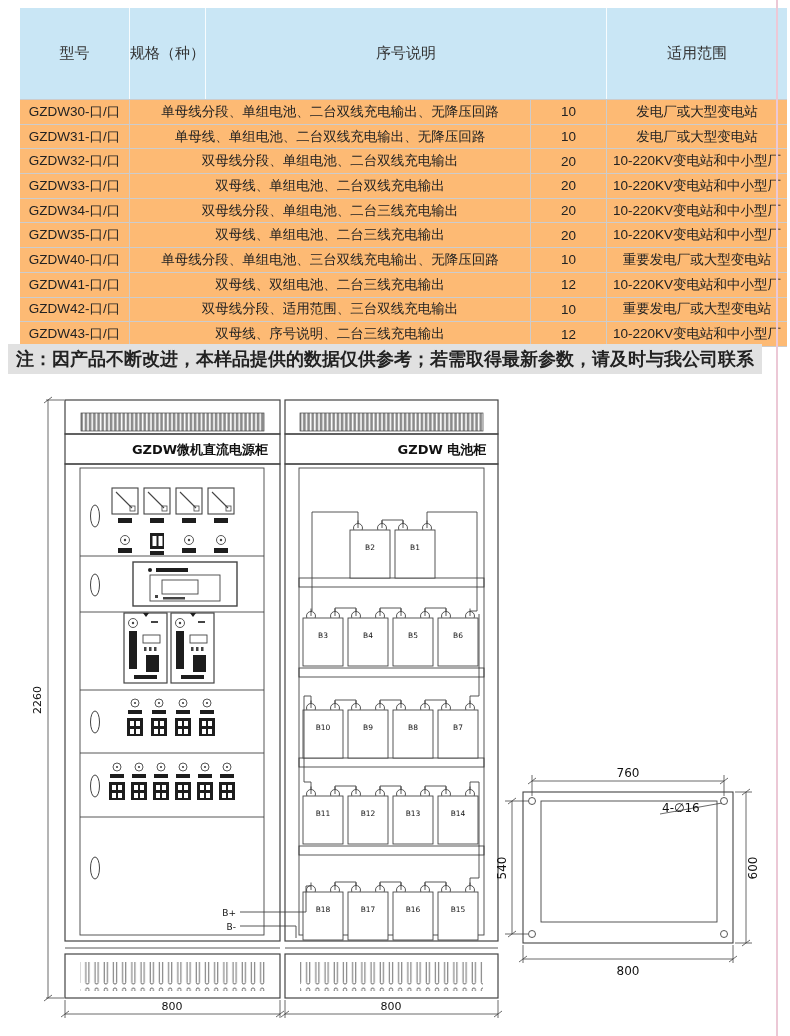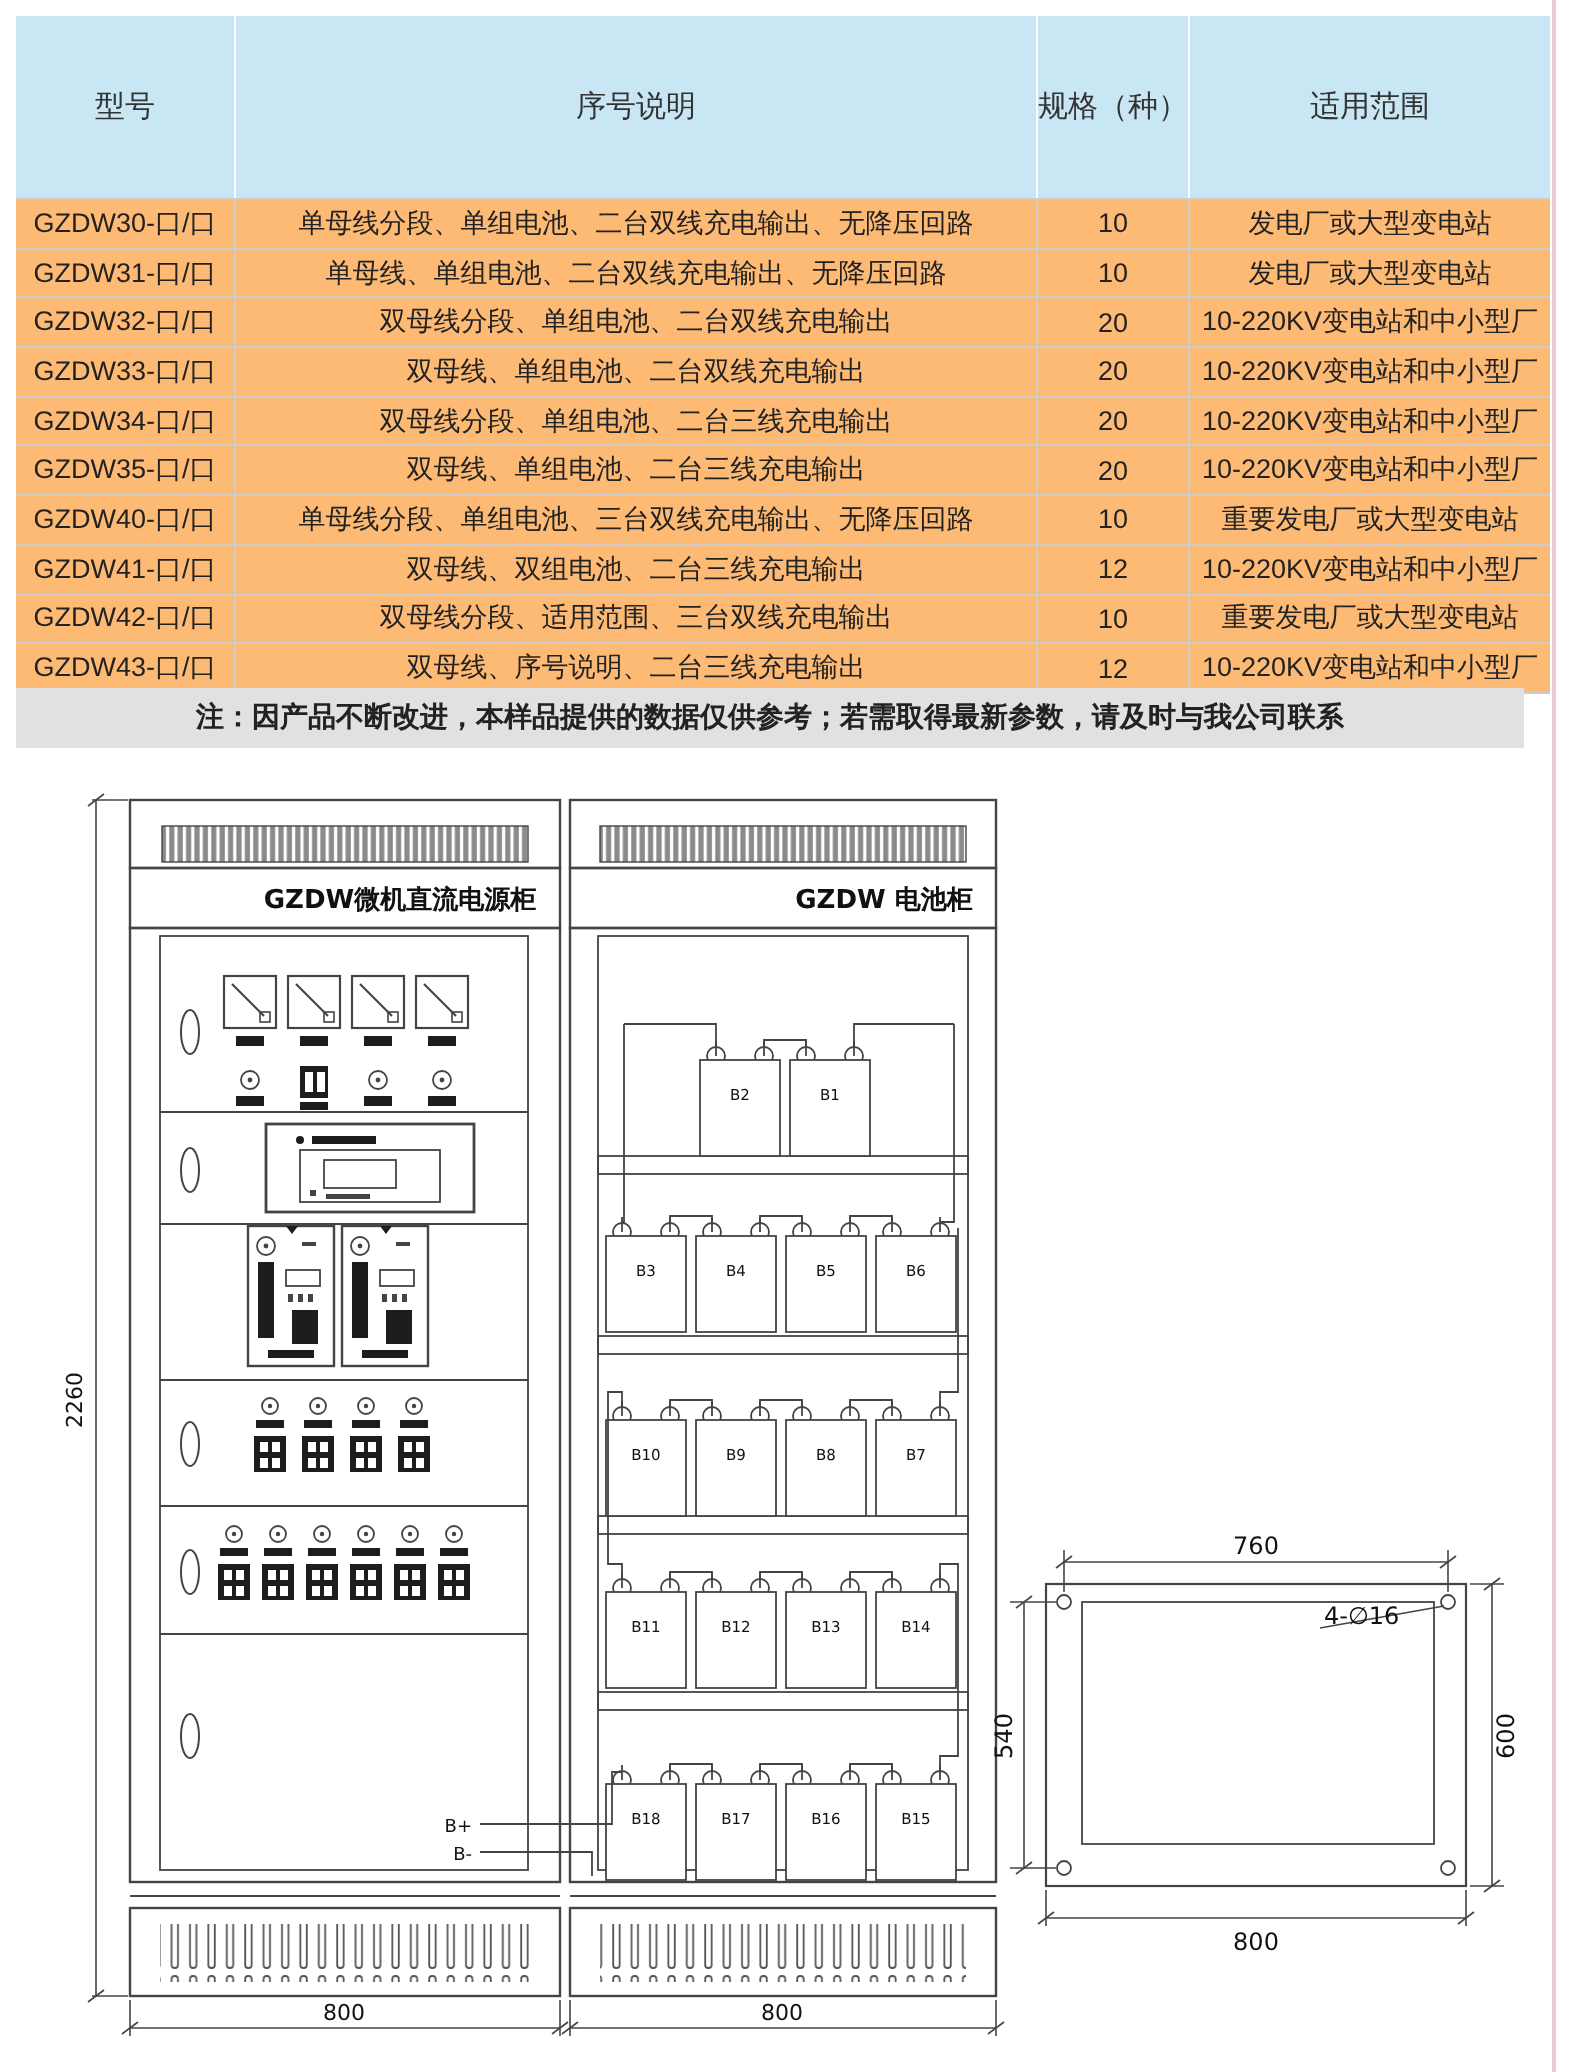--- a/index.html
+++ b/index.html
@@ -1,32 +1,32 @@
 <!DOCTYPE html>
 <html><head>
 <meta charset="utf-8">
 <style>
   html,body{margin:0;padding:0;background:#fff;}
   #page{position:relative;width:790px;height:1036px;background:#fff;overflow:hidden;
         font-family:"Liberation Sans","DejaVu Sans",sans-serif;color:#222;}
   
-  #spec-table{position:absolute;left:8px;top:8px;width:767px;}
+  #spec-table{position:absolute;left:20px;top:8px;width:767px;}
   .thead{display:flex;height:91px;background:#c9e6f5;}
   .th{display:flex;align-items:center;justify-content:center;font-size:15px;color:#333;
       border-right:1px solid rgba(255,255,255,.85);box-sizing:border-box;}
   .th:last-child{border-right:none;}
   .tbody{border-top:1px solid #ccc;}
   .tr{display:flex;height:23.7px;background:#fdba74;border-bottom:1px solid #ccc;}
   .td{display:flex;align-items:center;justify-content:center;font-size:13.5px;color:#222;
       border-right:1px solid #ccc;box-sizing:border-box;white-space:nowrap;overflow:hidden;}
   .td:last-child{border-right:none;}
   .c1{width:110px;} .c2{width:401px;} .c3{width:76px;} .c4{width:180px;}
   
   #note-bar{position:absolute;left:8px;top:344px;width:754px;height:30px;background:#e1e1e1;
-            display:flex;align-items:center;justify-content:center;font-size:14px;font-weight:bold;color:#222;}
+            display:flex;align-items:center;justify-content:center;font-size:18px;font-weight:bold;color:#222;}
   
   #diagram{position:absolute;left:0;top:380px;width:790px;height:656px;}
   .t{font-family:"DejaVu Sans","Liberation Sans",sans-serif;fill:#111;}
   .cabtitle{font-size:13px;font-weight:bold;}
   .dim{font-size:11px;}
   .dim2{font-size:12px;}
   .batlbl{font-size:7.5px;}
   .term{font-size:9px;}
   #cabinet-specs{position:absolute;left:520px;top:666px;width:255px;font-size:12.5px;
                  font-weight:bold;line-height:19px;color:#111;}
@@ -34,22 +34,22 @@
   #pink-edge{position:absolute;left:776px;top:0;width:2px;height:1036px;background:#ecc8d6;}
 </style>
 </head>
 <body>
 
 <div id="page">
 
   <div id="spec-table">
     <div class="thead">
       <div class="th c1">型号</div>
+      <div class="th c3">规格（种）</div>
       <div class="th c2">序号说明</div>
-      <div class="th c3">规格（种）</div>
       <div class="th c4">适用范围</div>
     </div>
     <div class="tbody">
       <div class="tr">
         <div class="td c1">GZDW30-口/口</div>
         <div class="td c2">单母线分段、单组电池、二台双线充电输出、无降压回路</div>
         <div class="td c3">10</div>
         <div class="td c4">发电厂或大型变电站</div>
       </div>
       <div class="tr">

